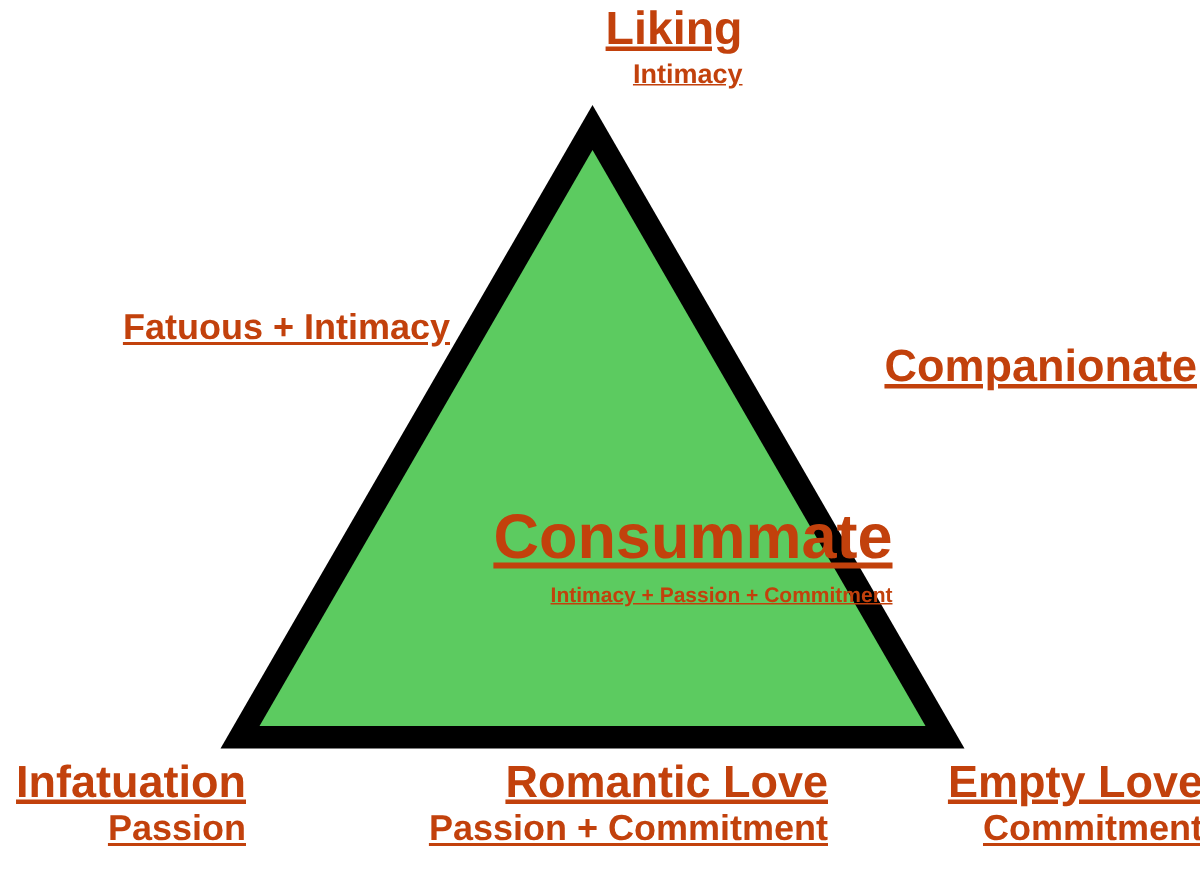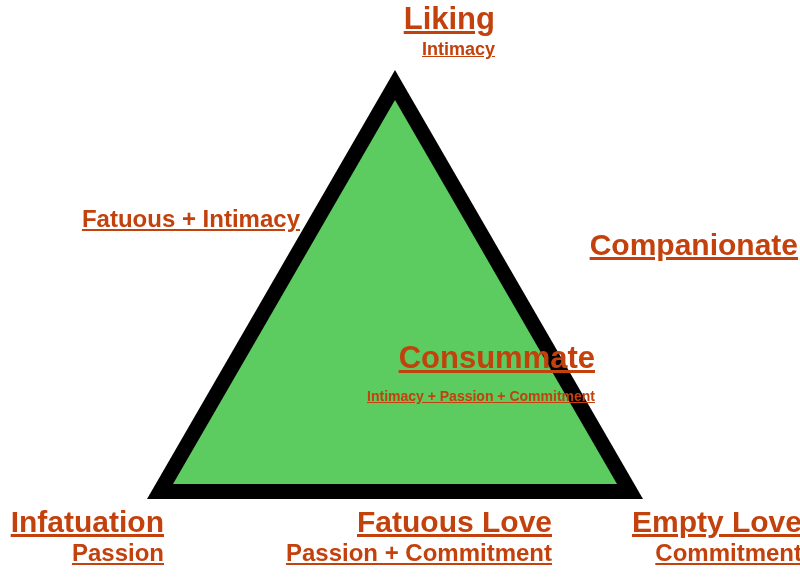--- a/index.html
+++ b/index.html
@@ -41,21 +41,21 @@
   }
   
   #top-label    { left: 295px; top: 2px;   width: 200px; }
   #top-label .label-title { font-size: 31px; line-height: 34px; }
   #top-label .label-sub   { font-size: 18px; line-height: 27px; }
   
   #left-label   { left: 10px;  top: 204px; width: 290px; }
   #right-label  { left: 498px; top: 208px; width: 300px; margin-top: 20px; }
   
   #center-label { left: 195px; top: 339px; width: 400px; }
-  #center-label .label-title { font-size: 31px; line-height: 37px; }
+  #center-label .label-title { font-size: 42px; line-height: 37px; }
   #center-label .label-sub   { font-size: 14px; line-height: 26px; margin-top: 7px; }
   
   #bottom-left-label   { left: 0px;   top: 505px; width: 164px; }
   #bottom-center-label { left: 250px; top: 505px; width: 302px; }
   #bottom-right-label  { left: 618px; top: 505px; width: 184px; }
 </style>
 </head>
 <body>
 
 <div id="stage" style="background: rgb(255, 255, 255);">
@@ -82,21 +82,21 @@
     <div class="label-title">Consummate</div>
     <div class="label-sub">Intimacy + Passion + Commitment</div>
   </div>
 
   <div class="label-block" id="bottom-left-label">
     <div class="label-title">Infatuation</div>
     <div class="label-sub">Passion</div>
   </div>
 
   <div class="label-block" id="bottom-center-label">
-    <div class="label-title">Fatuous Love</div>
+    <div class="label-title">Romantic Love</div>
     <div class="label-sub">Passion + Commitment</div>
   </div>
 
   <div class="label-block" id="bottom-right-label">
     <div class="label-title">Empty Love</div>
     <div class="label-sub">Commitment</div>
   </div>
 
 </div>
 

